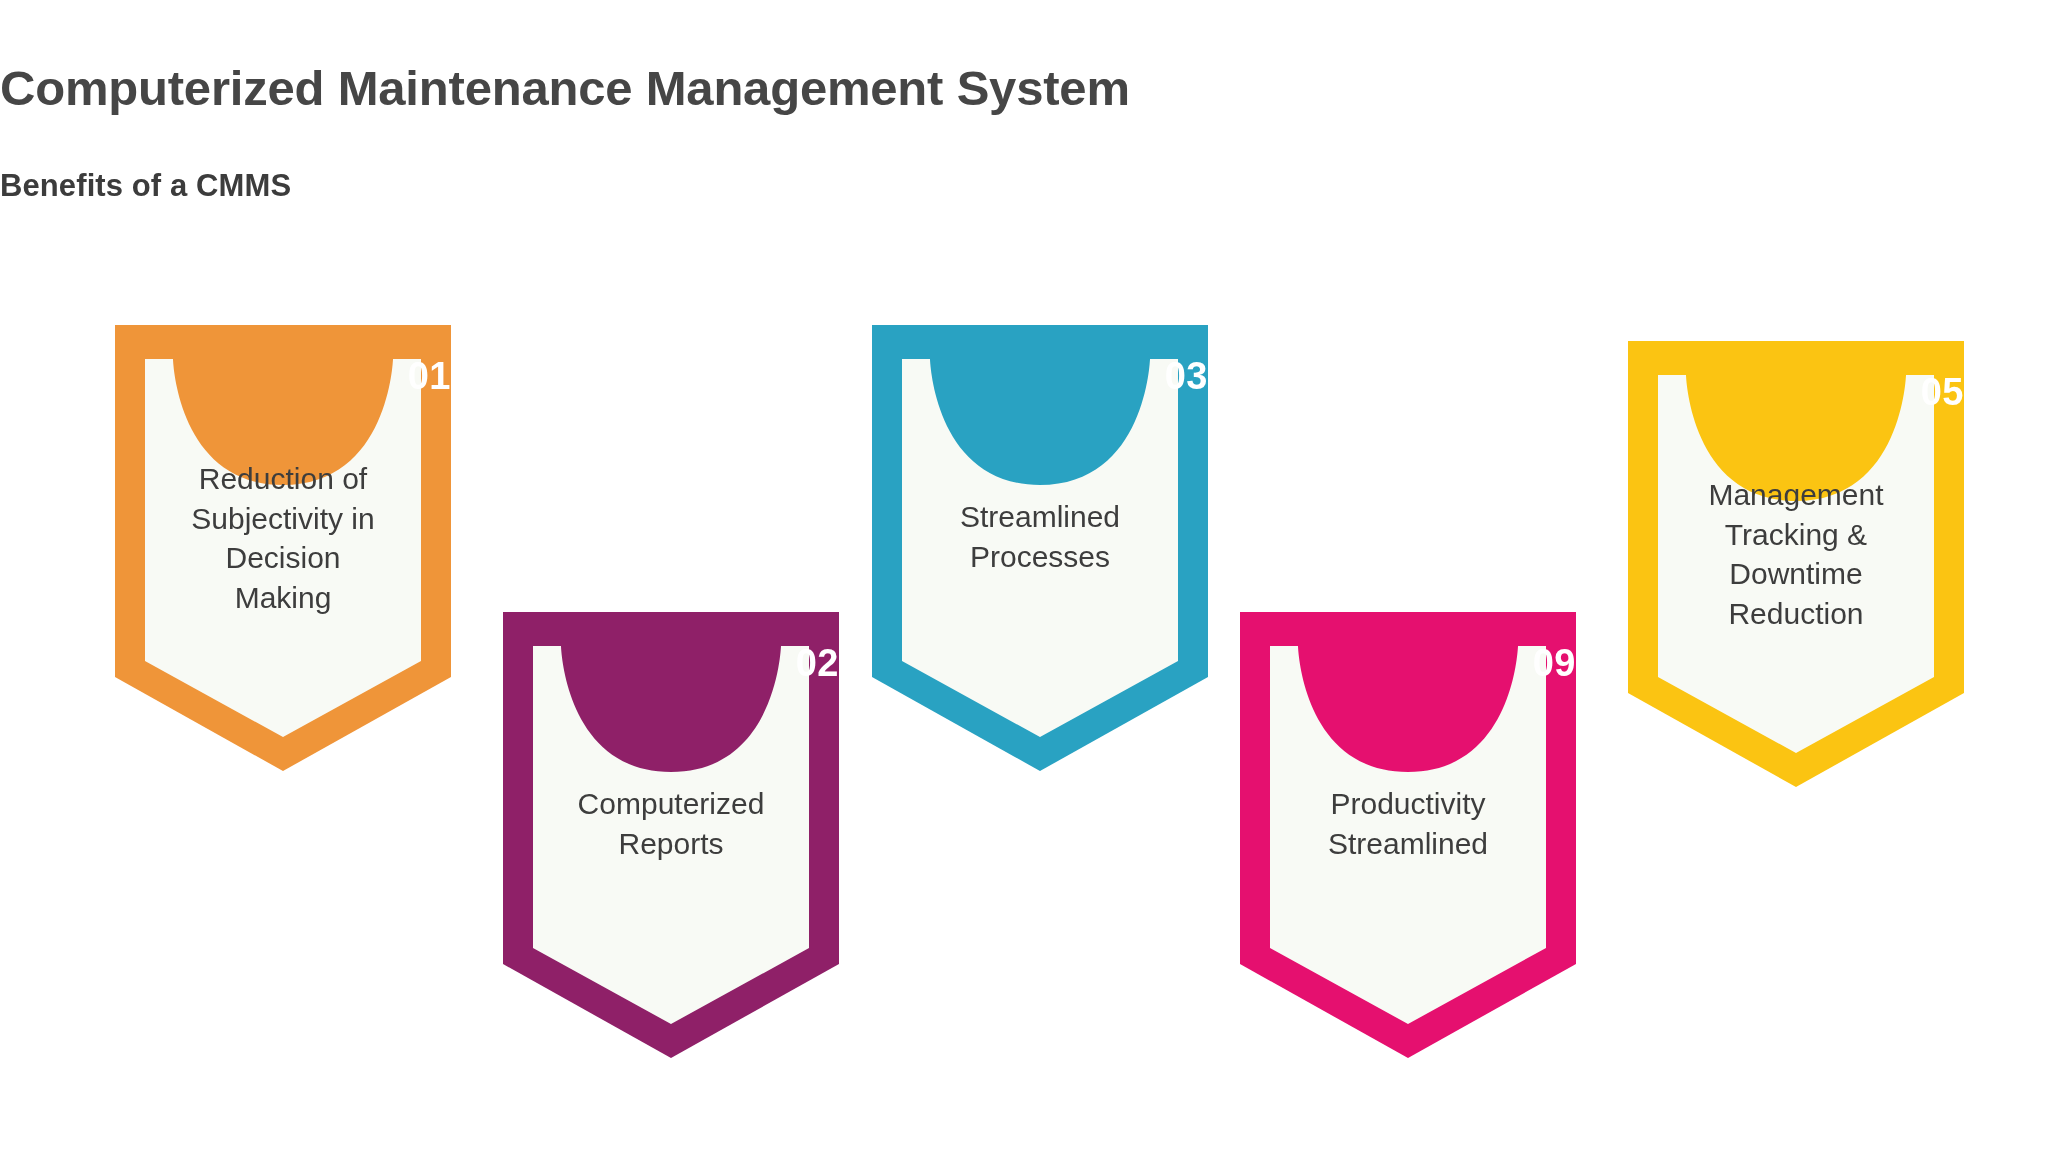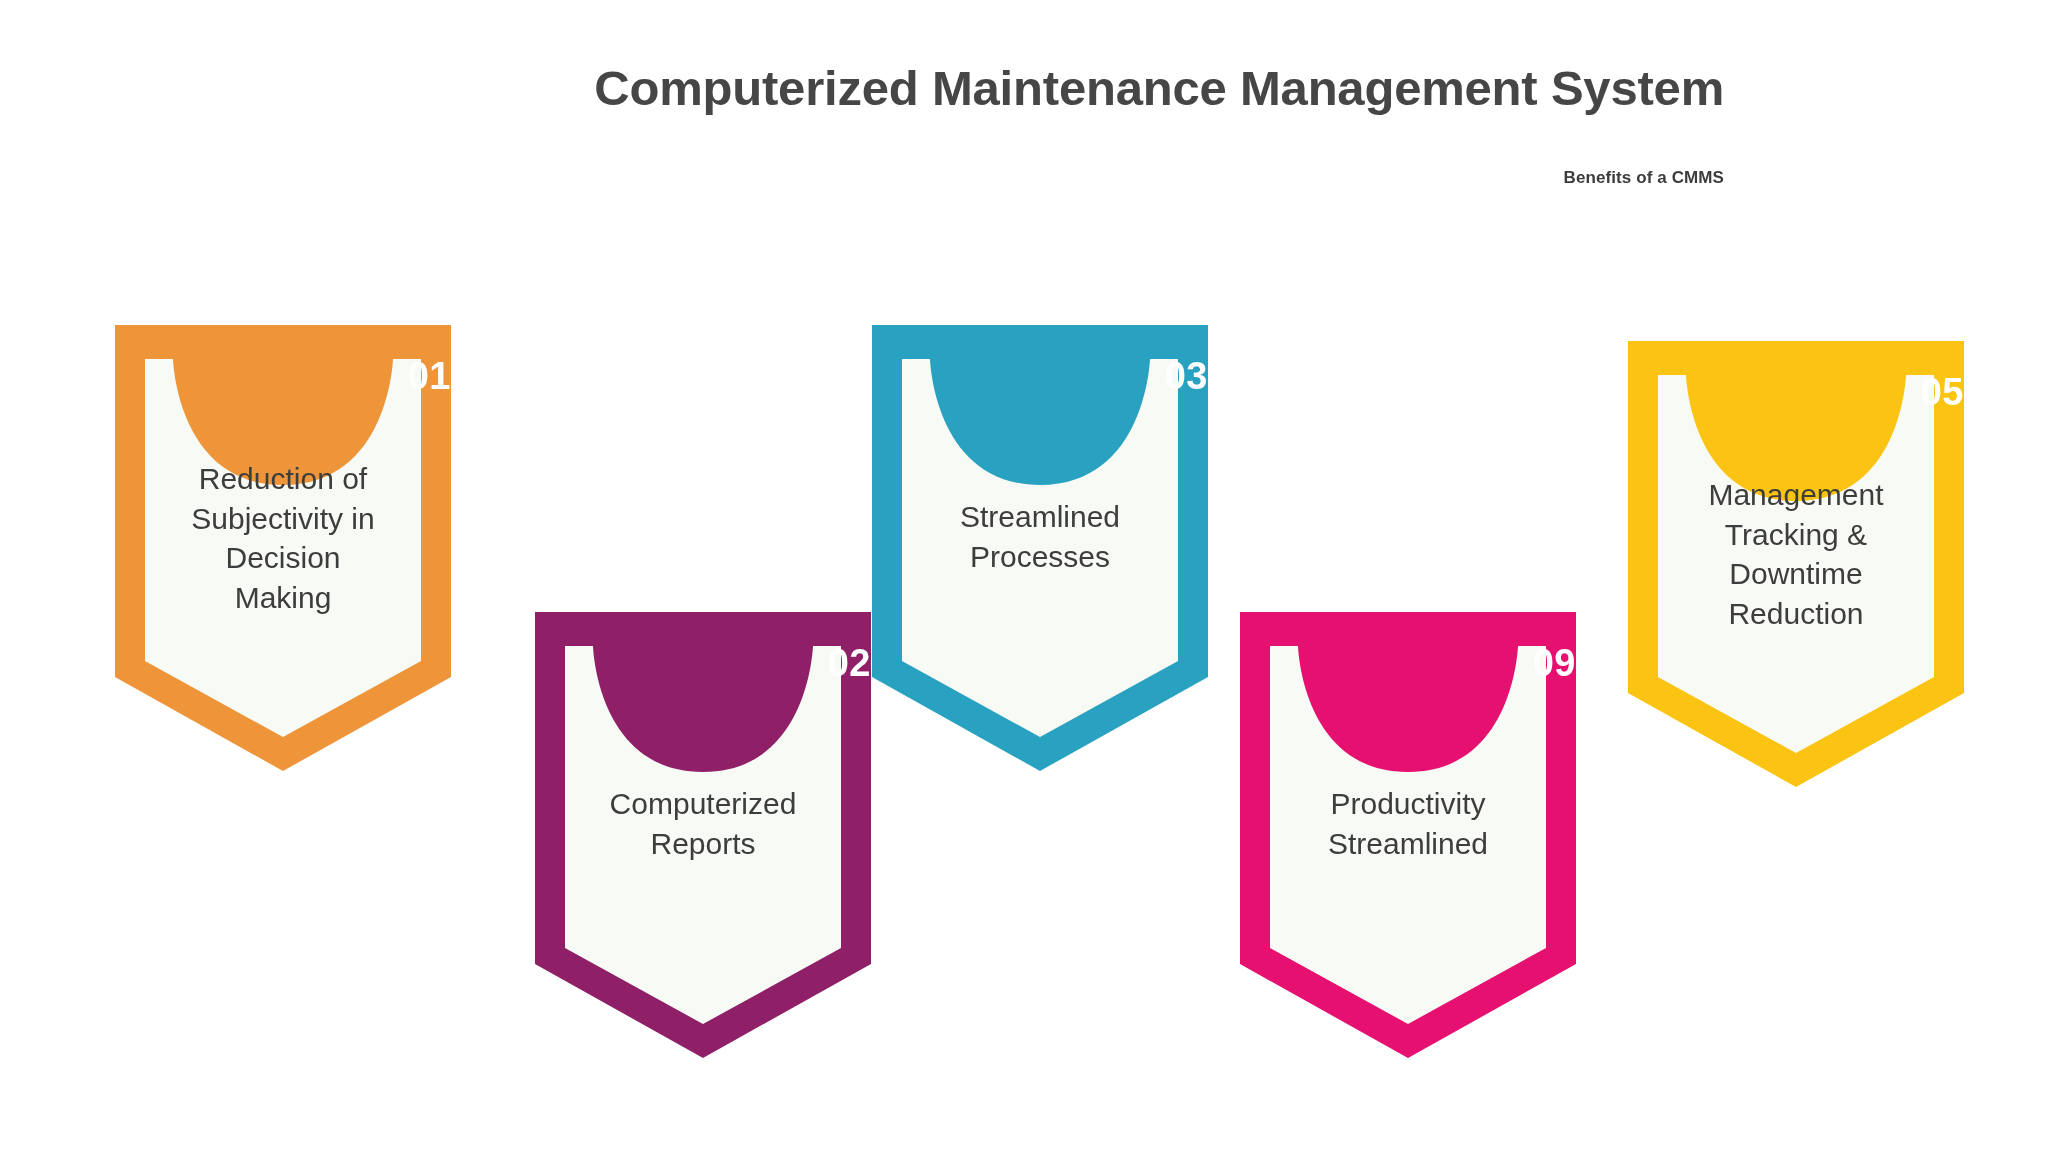--- a/index.html
+++ b/index.html
@@ -19,36 +19,35 @@
     height: 1152px;
     background: #ffffff;
   }
 
   
   .header {
     position: absolute;
     left: 0;
     top: 0;
     width: 1696px;
-    text-align: right;
-    margin-left: 28px;
+    text-align: left;
   }
   .title {
     margin: 0;
     padding-top: 62px;
     font-size: 49px;
     font-weight: bold;
     color: #464646;
     letter-spacing: -0.2px;
     line-height: 1.1;
   }
   .subtitle {
     margin: 0;
     padding-top: 52px;
-    font-size: 17px;
+    font-size: 31px;
     font-weight: bold;
     color: #3c3c3c;
     letter-spacing: 0.1px;
   }
 
   
   .shields-layer {
     position: absolute;
     left: 0;
     top: 0;
@@ -89,21 +88,21 @@
     color: #3d3d3d;
     line-height: 1.32;
   }
 
   
   .shield-label.lines-4 { top: 134px; }
   .shield-label.lines-2 { top: 172px; }
 
   
   .pos-1 { left: 115px;  top: 325px; }
-  .pos-2 { left: 503px;  top: 612px; margin-left: 32px; }
+  .pos-2 { left: 503px;  top: 612px; }
   .pos-3 { left: 872px;  top: 325px; }
   .pos-4 { left: 1240px; top: 612px; }
   .pos-5 { left: 1628px; top: 325px; margin-top: 16px; }
 </style>
 </head>
 <body style="background: rgb(255, 255, 255);">
 
 <div class="canvas">
 
   <div class="header">

